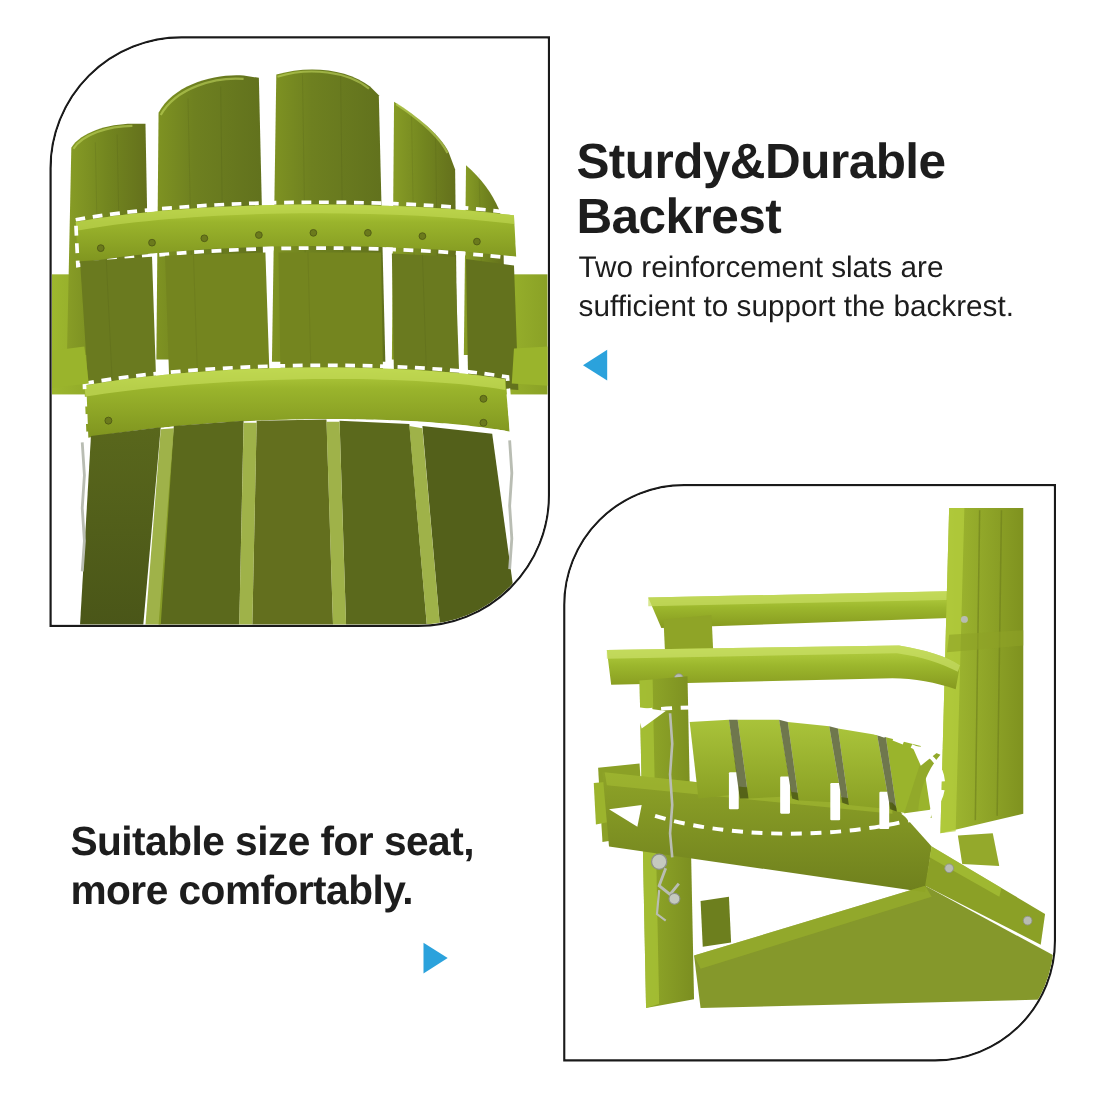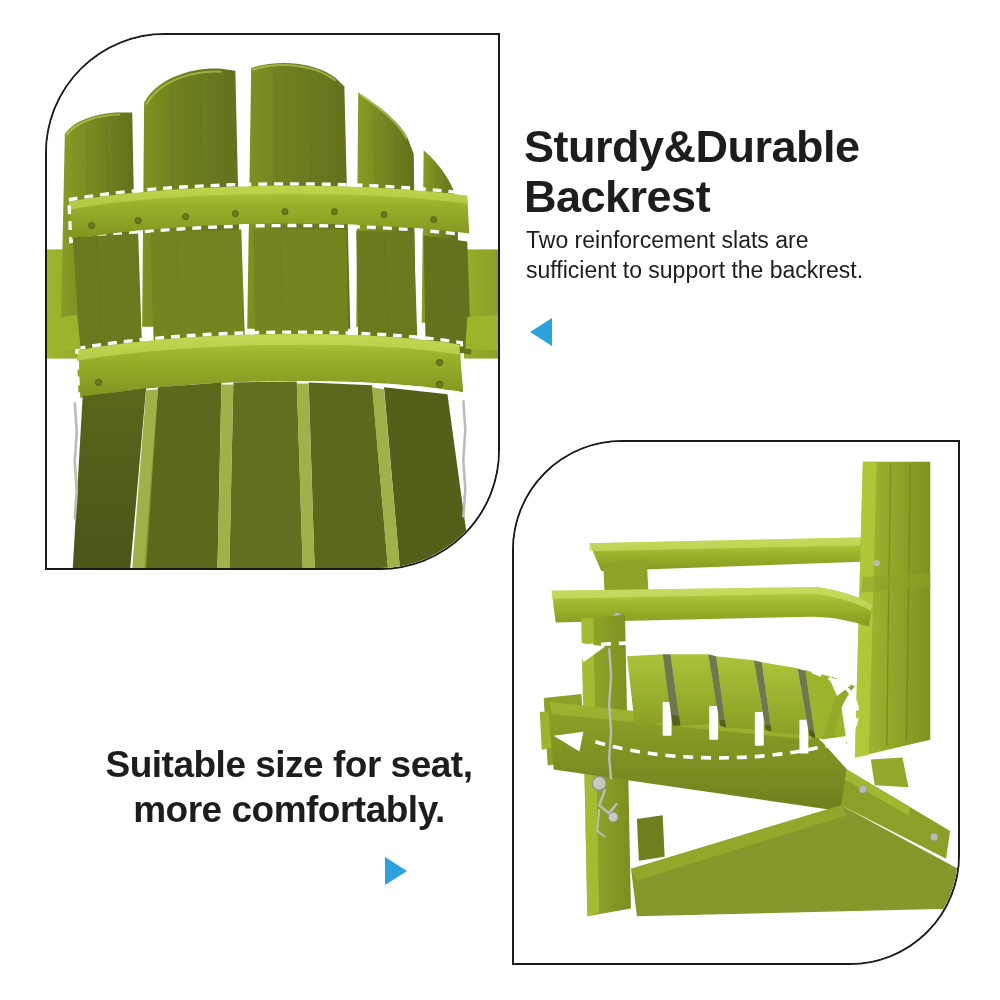--- a/index.html
+++ b/index.html
@@ -7,24 +7,24 @@
   .stage{position:relative;width:1000px;height:1000px;background:#fff;}
 
   
   .headline{
     position:absolute;font-weight:bold;color:#1d1d1d;
     letter-spacing:-0.5px;line-height:1.12;white-space:pre-line;
   }
   #headline-1{left:524px;top:92px;font-size:45px;width:460px;margin-top:30px;}
   .subtext{
     position:absolute;color:#1d1d1d;line-height:1.30;white-space:pre-line;
-    font-size:23px;
+    font-size:27px;
   }
   #subtext-1{left:526px;top:226px;width:470px;}
-  #headline-2{left:64px;top:742px;font-size:37px;width:450px;line-height:1.22;text-align:center;}
+  #headline-2{left:64px;top:742px;font-size:37px;width:450px;line-height:1.22;}
 
   .tri{position:absolute;width:0;height:0;}
   #tri-1{left:530px;top:318px;border-top:14px solid transparent;border-bottom:14px solid transparent;border-right:22px solid #2BA2DC;}
   #tri-2{left:385px;top:857px;border-top:14px solid transparent;border-bottom:14px solid transparent;border-left:22px solid #2BA2DC;}
 
   
   .panel{position:absolute;overflow:hidden;background:#fff;box-sizing:border-box;}
   #panel-backrest{
     left:45px;top:33px;width:455px;height:537px;
     border:2px solid #1a1a1a;

